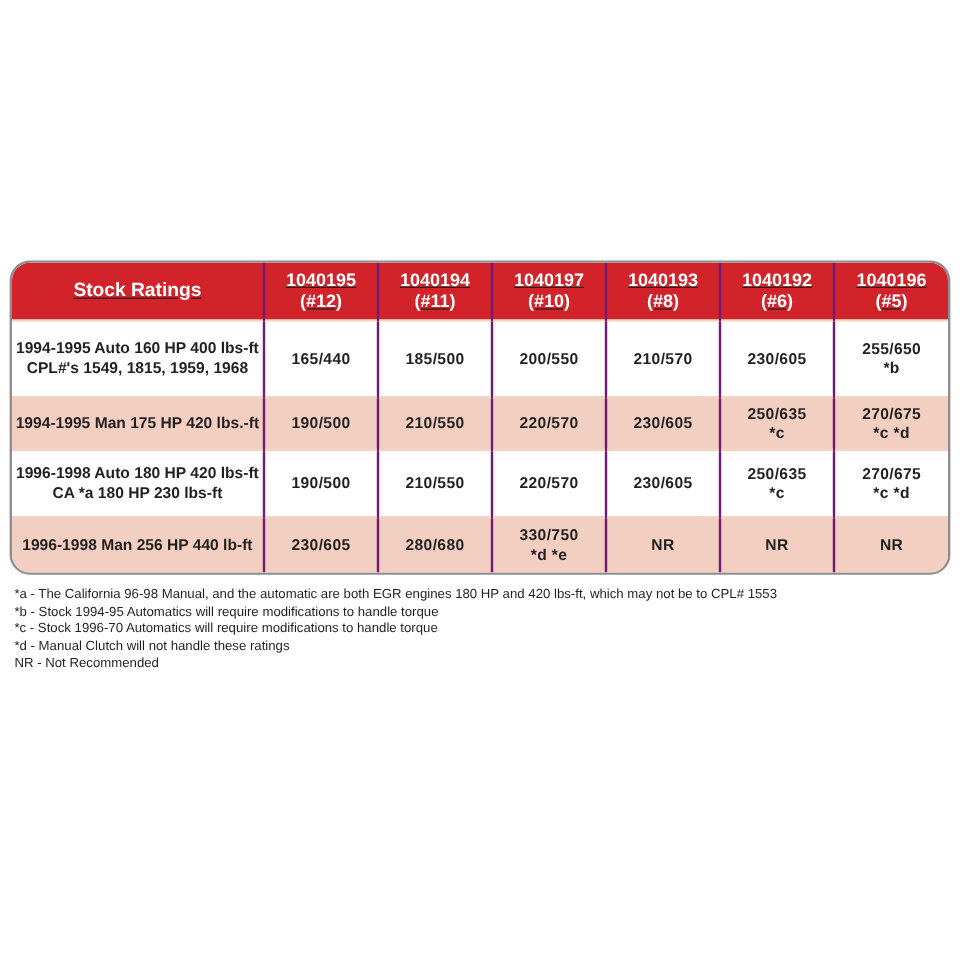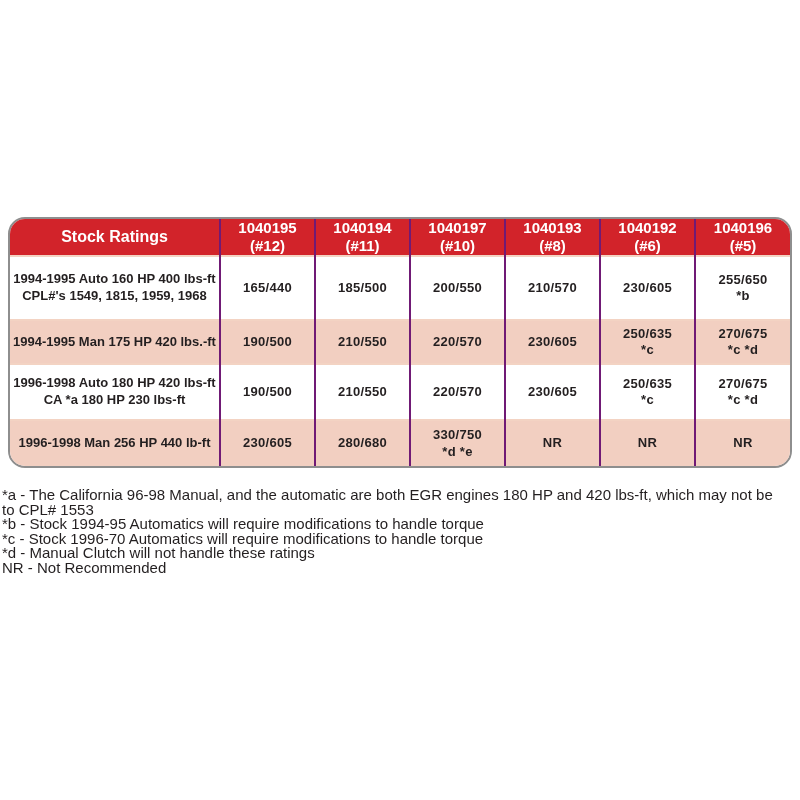--- a/index.html
+++ b/index.html
@@ -39,21 +39,22 @@
     vertical-align: middle;
     text-align: center;
   }
   table.ratings tr > *:first-child {
     border-left: none;
   }
   table.ratings tbody tr > * {
     border-top: 2px solid #f3d3c3;
   }
   thead tr {
-    height: 37px;
+    height: 48px;
+    text-decoration: underline;
   }
   thead th {
     background: #d2232a;
     color: #ffffff;
     font-weight: bold;
     font-size: 15px;
     line-height: 1.2;
   }
   th.label-col {
     text-align: left;
@@ -74,25 +75,25 @@
     line-height: 1.3;
   }
   td.val {
     font-weight: bold;
     font-size: 13px;
     line-height: 1.25;
     letter-spacing: 0.3px;
   }
   .footnotes {
     position: absolute;
-    left: 2px;
+    left: 12px;
     top: 488px;
     width: 784px;
     color: #231f20;
-    font-size: 15px;
+    font-size: 11px;
     line-height: 14.5px;
   }
 </style>
 </head>
 <body>
 
 <div class="page">
 
   <div class="table-card">
     <table class="ratings">

